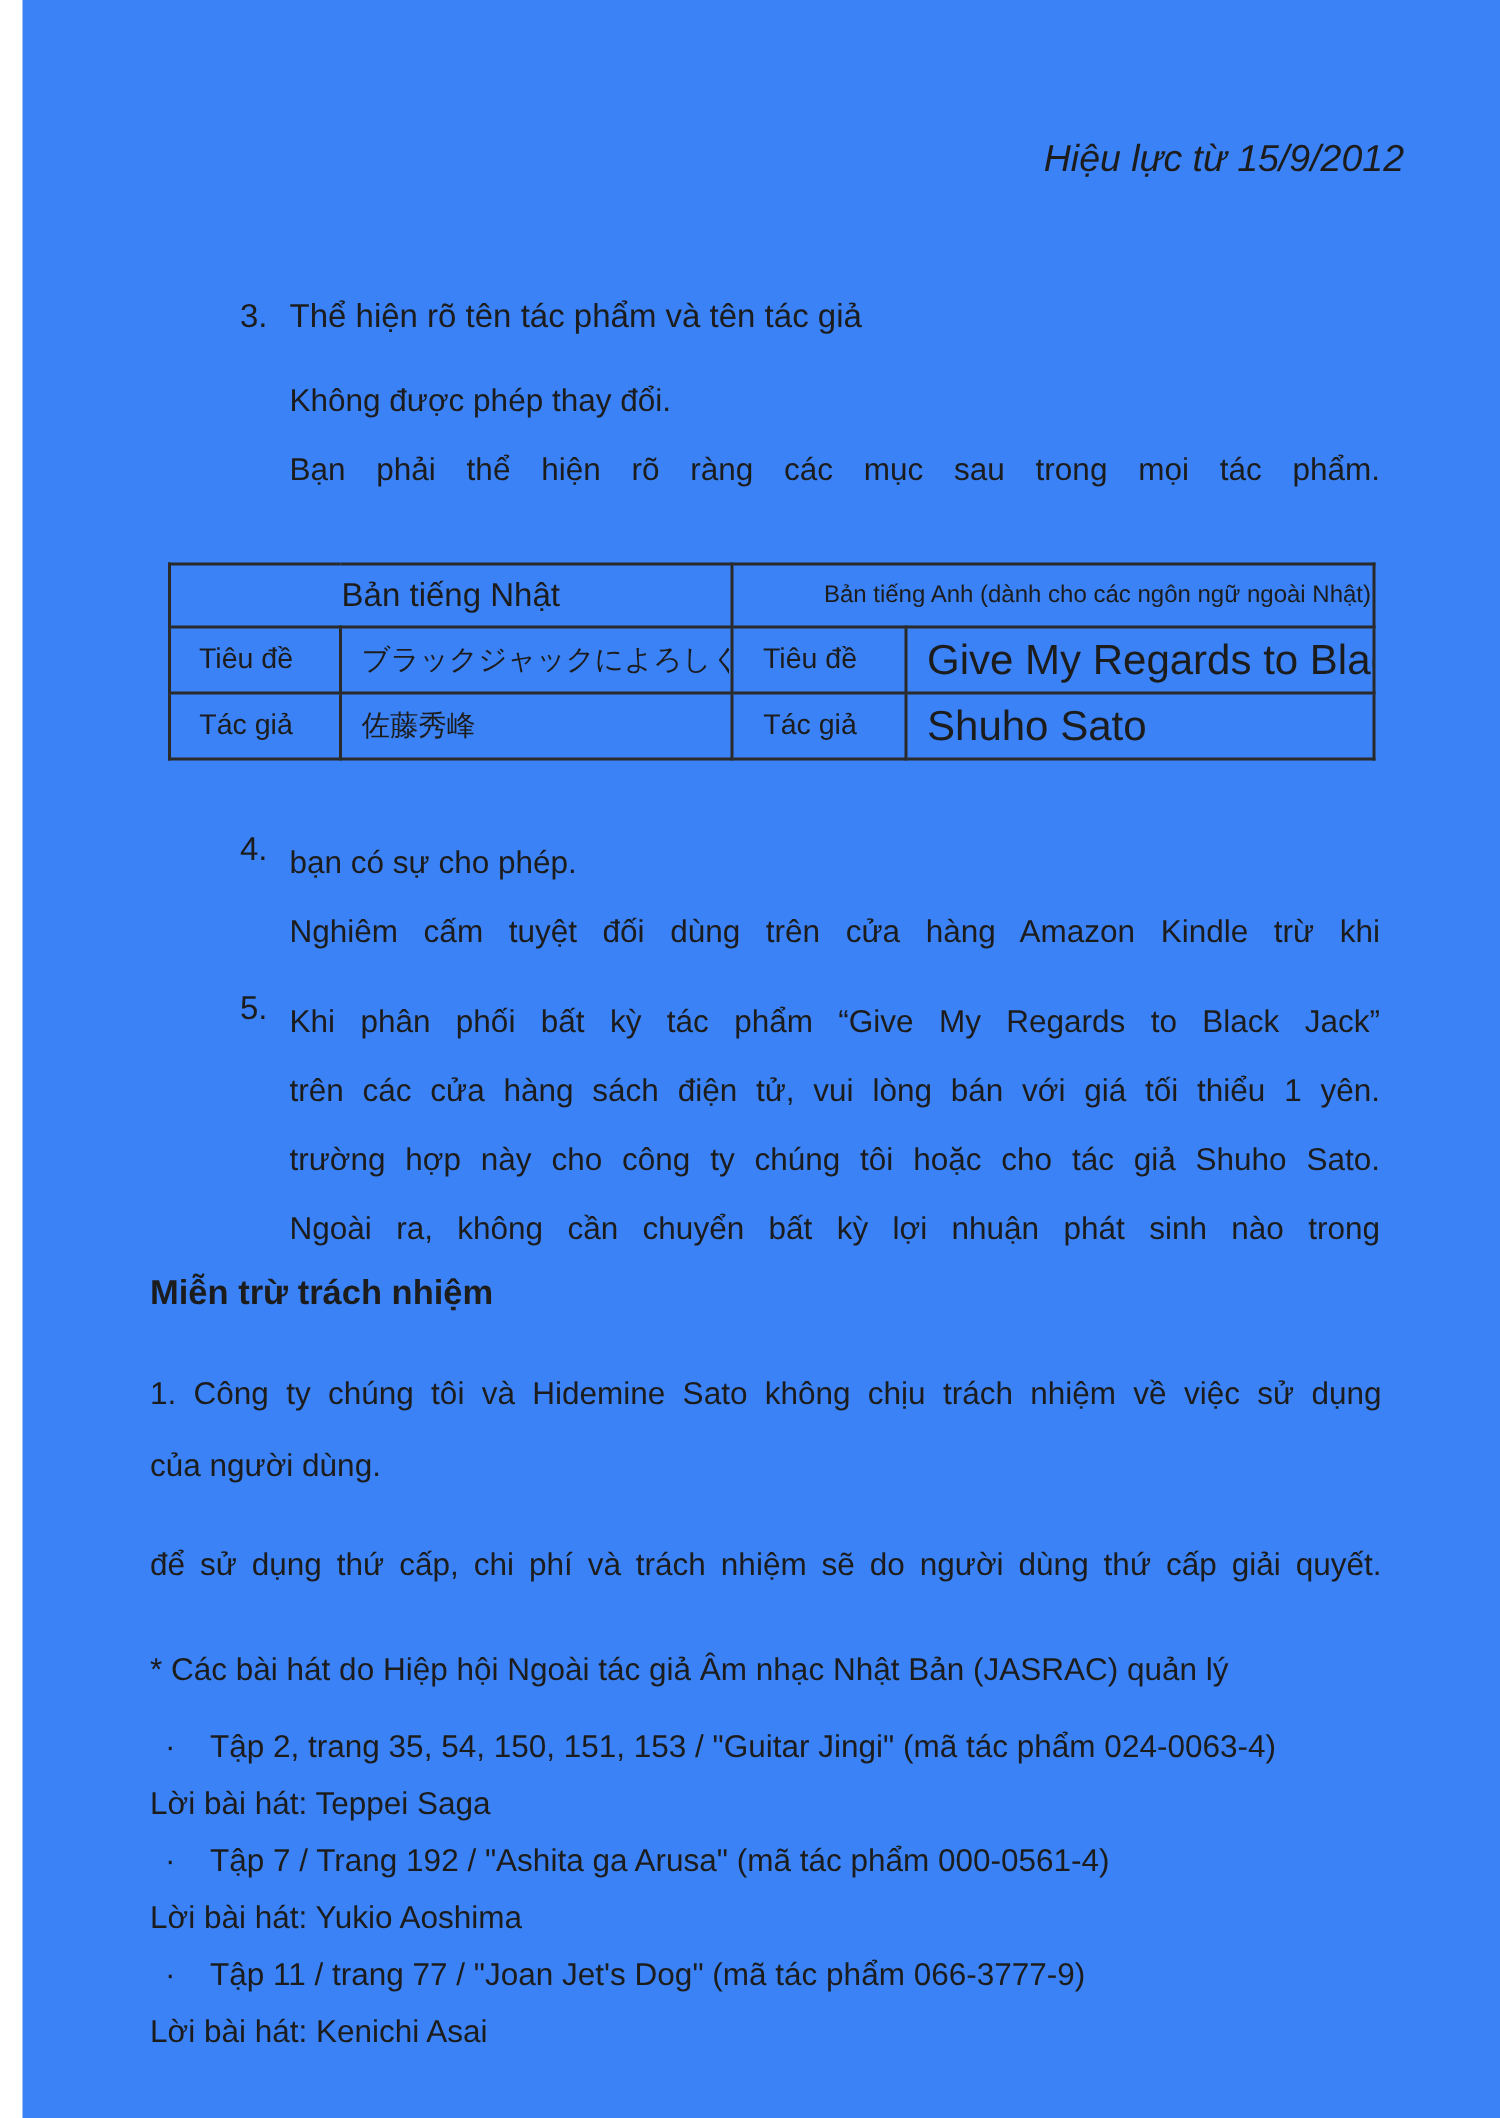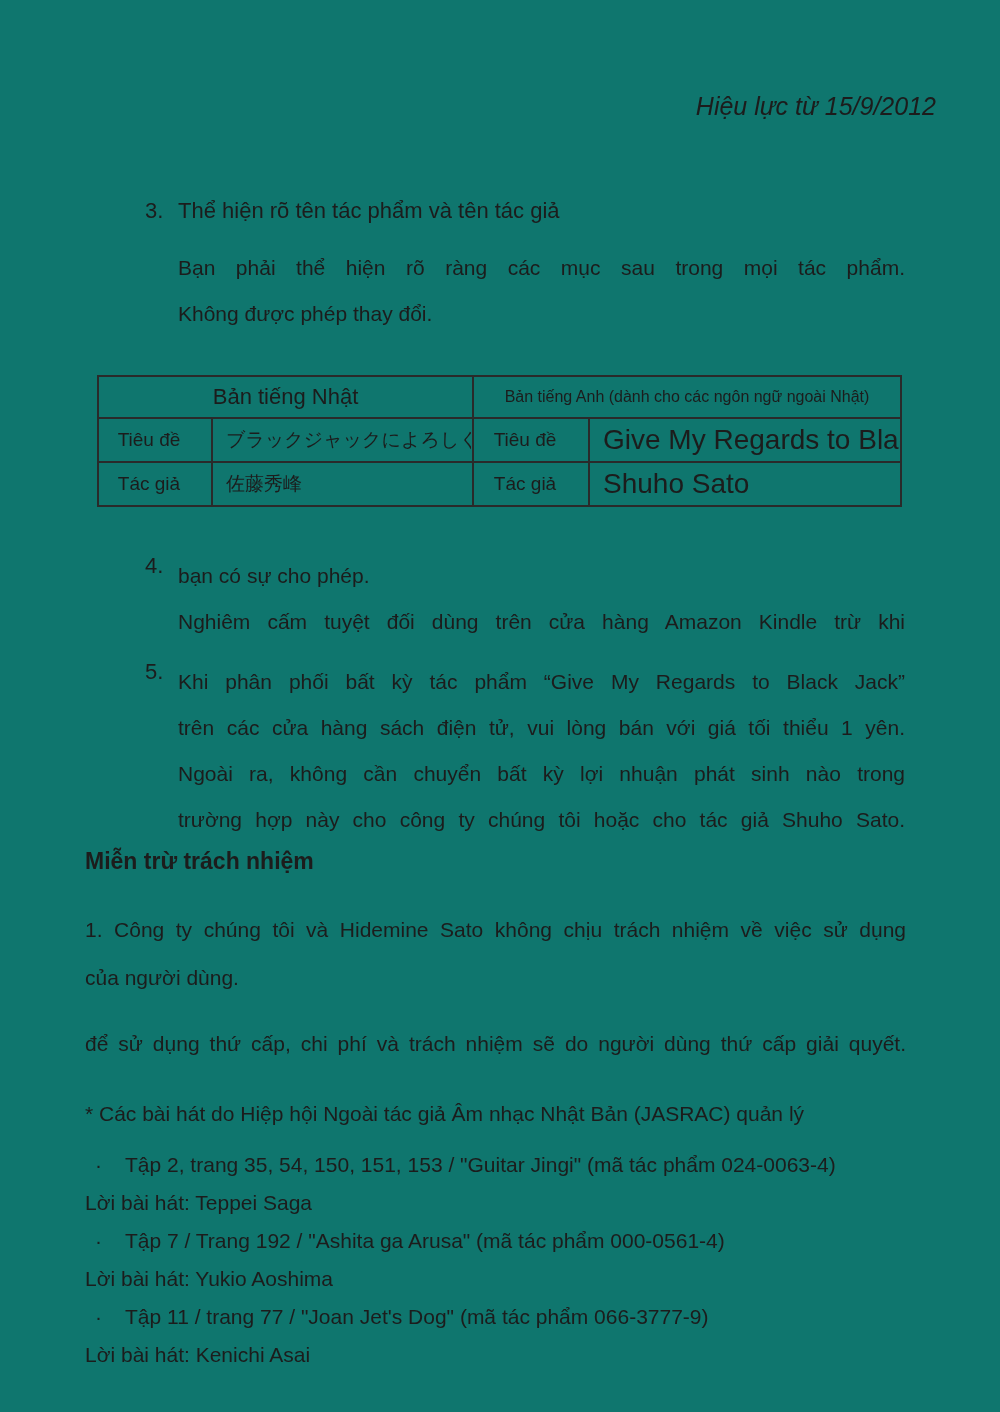--- a/index.html
+++ b/index.html
@@ -3,21 +3,21 @@
 <meta charset="utf-8">
 <style>
   html, body { margin: 0; padding: 0; background: #ffffff; }
   body {
     width: 1000px; height: 1412px;
     font-family: "Liberation Sans", "DejaVu Sans", sans-serif;
     color: #1c1c1c;
     position: relative;
     overflow: hidden;
   }
-  .page { position: absolute; inset: 0; background: #0f766e; }
+  .page { position: absolute; inset: 0; background: #3b82f6; margin-left: 15px; }
 
   .date-header {
     position: absolute; top: 92px; right: 64px;
     font-style: italic; font-size: 25px; color: #1c1c1c;
   }
 
   
   .num-item { position: absolute; left: 145px; }
   .num-row { display: flex; }
   .num-label { width: 33px; flex: 0 0 33px; font-size: 22px; }
@@ -30,21 +30,21 @@
   table.lic-table {
     position: absolute; top: 375px; left: 97px;
     border-collapse: collapse; table-layout: fixed;
     width: 803px;
   }
   table.lic-table th, table.lic-table td {
     border: 2px solid #2a2a2a; vertical-align: middle;
     overflow: hidden; white-space: nowrap;
   }
   th.hdr-jp { font-weight: normal; font-size: 22px; text-align: center; height: 38px; }
-  th.hdr-en { font-weight: normal; font-size: 16px; text-align: center; height: 38px; border-radius: 12px; }
+  th.hdr-en { font-weight: normal; font-size: 16px; text-align: right; height: 38px; border-radius: 12px; }
   td.lbl { text-align: center; padding-right: 13px; font-size: 19px; height: 40px; }
   td.val { text-align: left; padding-left: 13px; font-size: 28px; height: 40px; }
   td.val-jp { font-size: 19px; border-radius: 13px; }
 
   
   .section-heading {
     position: absolute; left: 85px; top: 848px;
     font-weight: bold; font-size: 23px;
   }
   .para { position: absolute; left: 85px; width: 821px; }
@@ -63,22 +63,22 @@
 
   <div class="date-header">Hiệu lực từ 15/9/2012</div>
 
   <div class="num-item" style="top: 198px;">
     <div class="num-row">
       <span class="num-label">3.</span>
       <span class="item-title">Thể hiện rõ tên tác phẩm và tên tác giả</span>
     </div>
   </div>
   <div class="item-body" style="top: 245px;">
+    <div class="body-line" style="text-align:left;">Không được phép thay đổi.</div>
     <div class="body-line stretch">Bạn phải thể hiện rõ ràng các mục sau trong mọi tác phẩm.</div>
-    <div class="body-line" style="text-align:left;">Không được phép thay đổi.</div>
   </div>
 
   <table class="lic-table">
     <colgroup>
       <col style="width:114px">
         <col style="width:261px">
         <col style="width:116px">
         <col style="width:312px">
     </colgroup>
     <tbody>
@@ -112,22 +112,22 @@
   </div>
 
   <div class="num-item" style="top: 659px;">
     <div class="num-row">
       <span class="num-label">5.</span>
     </div>
   </div>
   <div class="item-body" style="top: 659px;">
     <div class="body-line stretch">Khi phân phối bất kỳ tác phẩm “Give My Regards to Black Jack”</div>
     <div class="body-line stretch">trên các cửa hàng sách điện tử, vui lòng bán với giá tối thiểu 1 yên.</div>
+    <div class="body-line stretch">trường hợp này cho công ty chúng tôi hoặc cho tác giả Shuho Sato.</div>
     <div class="body-line stretch">Ngoài ra, không cần chuyển bất kỳ lợi nhuận phát sinh nào trong</div>
-    <div class="body-line stretch">trường hợp này cho công ty chúng tôi hoặc cho tác giả Shuho Sato.</div>
   </div>
 
   <div class="section-heading">Miễn trừ trách nhiệm</div>
 
   <div class="para" style="top: 906px;">
     <div class="para-line stretch">1. Công ty chúng tôi và Hidemine Sato không chịu trách nhiệm về việc sử dụng</div>
     <div class="para-line" style="text-align:left;">của người dùng.</div>
   </div>
 
   <div class="para" style="top: 1020px;">

